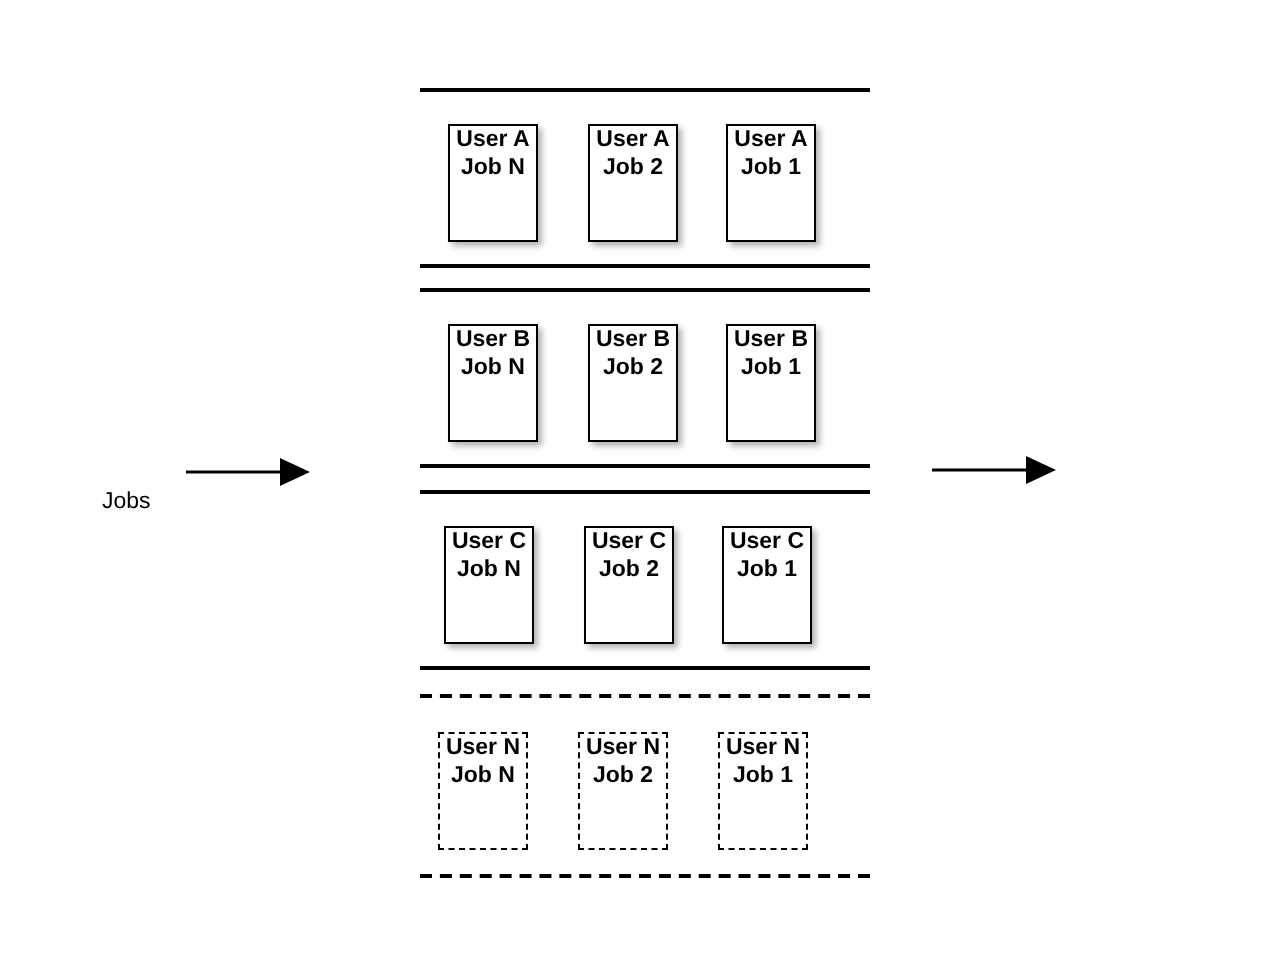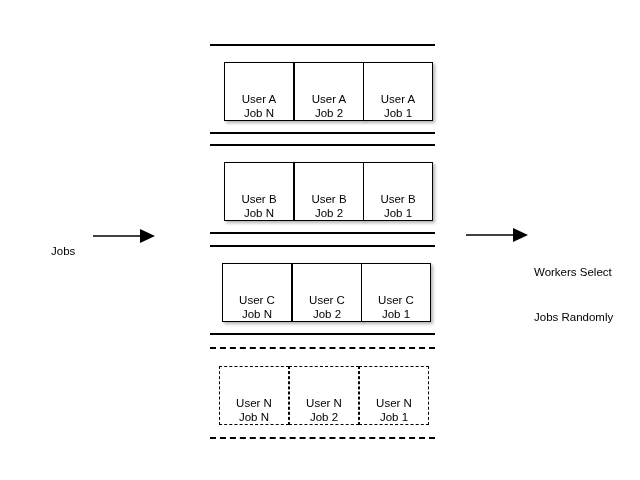--- a/index.html
+++ b/index.html
@@ -50,30 +50,31 @@
     height: 0;
     border-top: 2px solid #000000;
   }
   .divider.dashed {
     border-top: 2px dashed #000000;
   }
 
   
   .job-box {
     position: absolute;
-    width: 70px;
+    width: 45px;
     height: 59px;
     box-sizing: border-box;
     background: #ffffff;
     border: 1px solid #000000;
     box-shadow: 2px 2px 3px rgba(0,0,0,0.30);
     display: flex;
     flex-direction: column;
     align-items: center;
-    justify-content: flex-end;
+    justify-content: flex-start;
+    font-weight: bold;
   }
   .job-box.dashed-box {
     border: 1px dashed #000000;
     box-shadow: none;
   }
   .job-box span {
     display: block;
     font-size: 11.5px;
     line-height: 14px;
     color: #000000;
@@ -91,24 +92,20 @@
   <svg class="arrow-svg" id="arrow-in" width="64" height="20">
     <line x1="0" y1="10" x2="48" y2="10" stroke="#000000" stroke-width="1.6"></line>
     <polygon points="47,3 62,10 47,17" fill="#000000"></polygon>
   </svg>
 
   <svg class="arrow-svg" id="arrow-out" width="64" height="20">
     <line x1="0" y1="10" x2="48" y2="10" stroke="#000000" stroke-width="1.6"></line>
     <polygon points="47,3 62,10 47,17" fill="#000000"></polygon>
   </svg>
 
-  <div class="side-label" id="workers-label">
-    <div>Workers Select</div>
-    <div>Jobs Randomly</div>
-  </div>
 
   <div class="divider" style="top:44px;"></div>
   <div class="divider" style="top:132px;"></div>
   <div class="divider" style="top:144px;"></div>
   <div class="divider" style="top:232px;"></div>
   <div class="divider" style="top:245px;"></div>
   <div class="divider" style="top:333px;"></div>
   <div class="divider dashed" style="top:347px;"></div>
   <div class="divider dashed" style="top:437px;"></div>
 

